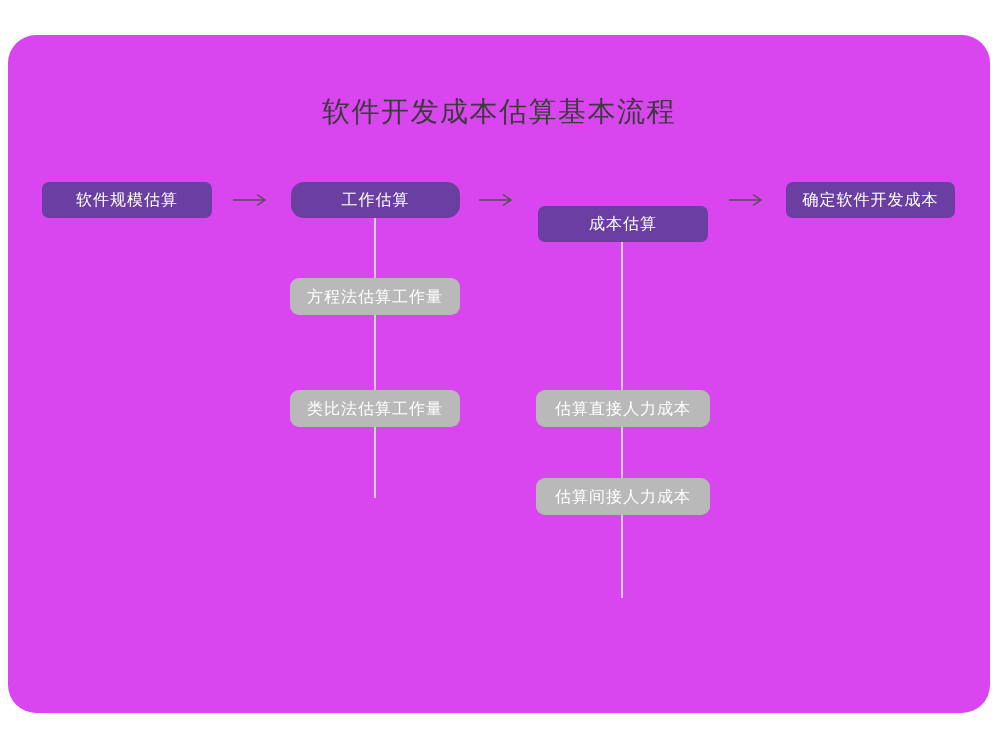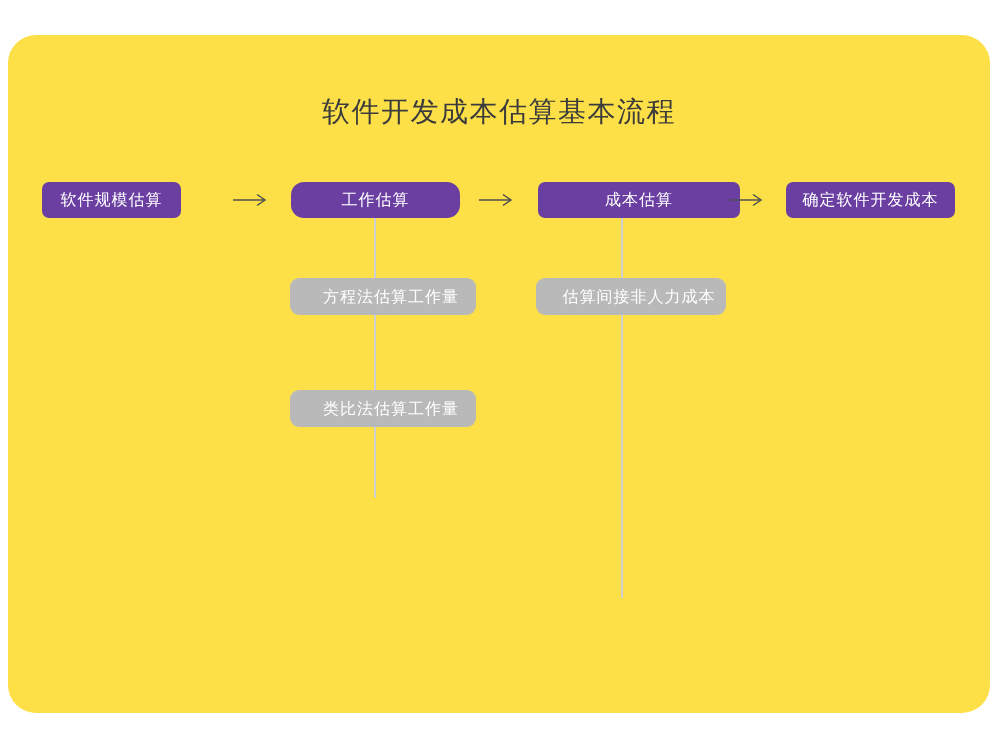--- a/index.html
+++ b/index.html
@@ -15,21 +15,21 @@
     position: relative;
     width: 1000px;
     height: 750px;
   }
   .card {
     position: absolute;
     left: 8px;
     top: 35px;
     width: 982px;
     height: 678px;
-    background: #fde047;
+    background: #d946ef;
     border-radius: 28px;
   }
   .title {
     position: absolute;
     left: 0;
     top: 58px;
     width: 100%;
     margin: 0;
     text-align: center;
     font-size: 28px;
@@ -43,23 +43,23 @@
     height: 36px;
     line-height: 36px;
     background: #6b3fa2;
     border-radius: 7px;
     color: #ffffff;
     font-size: 16px;
     text-align: center;
     letter-spacing: 1px;
     z-index: 2;
   }
-  .step-1 { left: 34px;  width: 139px; }
+  .step-1 { left: 34px;  width: 170px; }
   .step-2 { left: 283px; width: 169px; border-radius: 13px; }
-  .step-3 { left: 530px; width: 202px; }
+  .step-3 { left: 530px; width: 170px; margin-top: 24px; }
   .step-4 { left: 778px; width: 169px; }
   .arrow {
     position: absolute;
     top: 158px;
     width: 40px;
     height: 14px;
     z-index: 2;
   }
   .arrow-1 { left: 224px; }
   .arrow-2 { left: 470px; }
@@ -77,21 +77,20 @@
     position: absolute;
     height: 37px;
     line-height: 37px;
     background: #b9b9b9;
     border-radius: 9px;
     color: #ffffff;
     font-size: 16px;
     text-align: center;
     letter-spacing: 1px;
     z-index: 2;
-    padding-left: 16px;
   }
   .col1 { left: 282px; width: 170px; }
   .col2 { left: 528px; width: 174px; }
   .row1 { top: 243px; }
   .row2 { top: 343px; margin-top: 12px; }
   .row3 { top: 443px; }
   .row4 { top: 543px; }
 </style>
 </head>
 <body>
@@ -118,16 +117,17 @@
       <polyline points="25,1.5 33,7 25,12.5" fill="none" stroke="#4f4f4f" stroke-width="1.5"></polyline>
     </svg>
     <svg class="arrow arrow-3" viewBox="0 0 40 14">
       <line x1="1" y1="7" x2="32" y2="7" stroke="#4f4f4f" stroke-width="1.5"></line>
       <polyline points="25,1.5 33,7 25,12.5" fill="none" stroke="#4f4f4f" stroke-width="1.5"></polyline>
     </svg>
 
     <div class="sub col1 row1">方程法估算工作量</div>
     <div class="sub col1 row2">类比法估算工作量</div>
 
-    <div class="sub col2 row1">估算间接非人力成本</div>
+    <div class="sub col2 row2">估算直接人力成本</div>
+    <div class="sub col2 row3">估算间接人力成本</div>
 
   </div>
 </div>
 
 </body></html>

